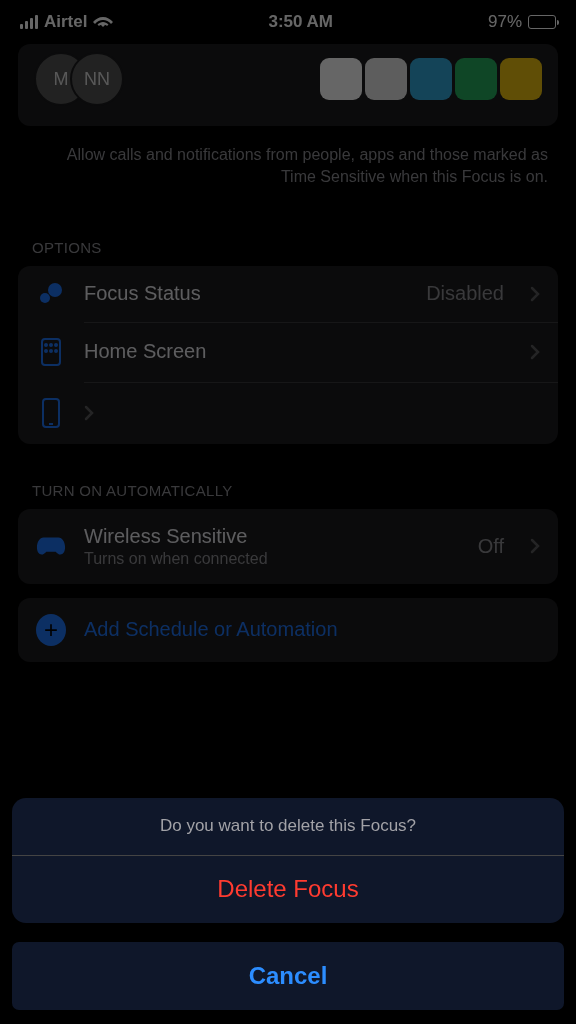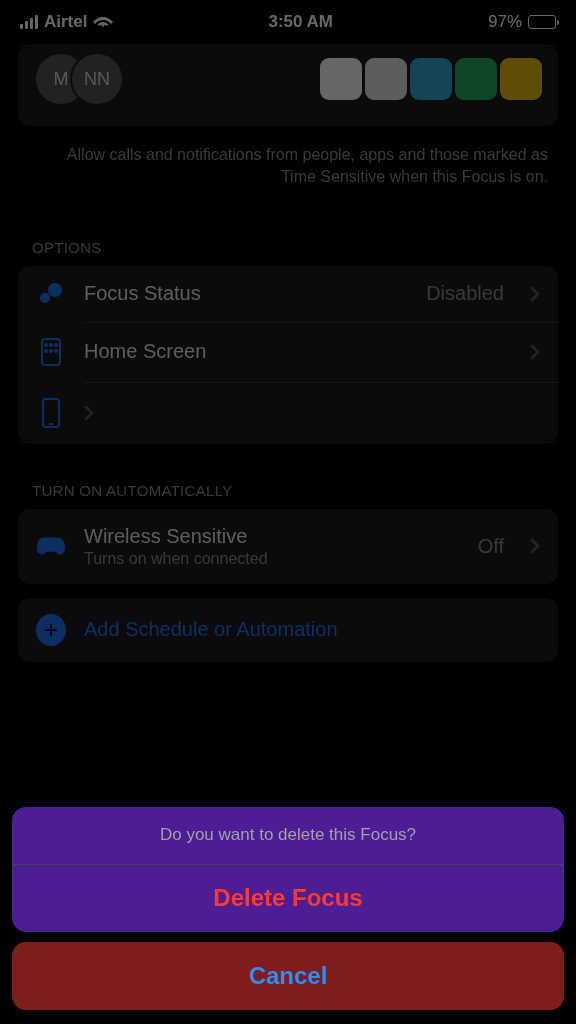--- a/index.html
+++ b/index.html
@@ -160,41 +160,41 @@
     
     
     .action-sheet {
       position: absolute;
       bottom: 14px;
       left: 12px;
       right: 12px;
       z-index: 20;
     }
     .sheet-group {
-      background: #4c1d95;
+      background: #0f172a;
       border-radius: 14px;
       overflow: hidden;
     }
     .sheet-prompt {
       text-align: center;
       color: #a2a2a7;
       font-size: 17px;
       padding: 18px 20px 19px;
     }
     .sheet-divider { height: 0.5px; background: #444; }
     .sheet-button {
       text-align: center;
       font-size: 24px;
       padding: 20px;
     }
-    .destructive { color: #ff3b30; font-weight: 700; }
+    .destructive { color: #ff3b30; font-weight: 400; }
     .cancel-group {
-      margin-top: 10px;
-      background: #7f1d1d;
-      border-radius: 14px;
+      margin-top: 19px;
+      background: #0f172a;
+      border-radius: 7px;
     }
     .cancel-btn { color: #2c8dff; font-weight: 600; }
   </style>
 </head>
 <body>
 
 <div class="dimmed">
 
   <div class="status-bar">
     <div class="status-left">

